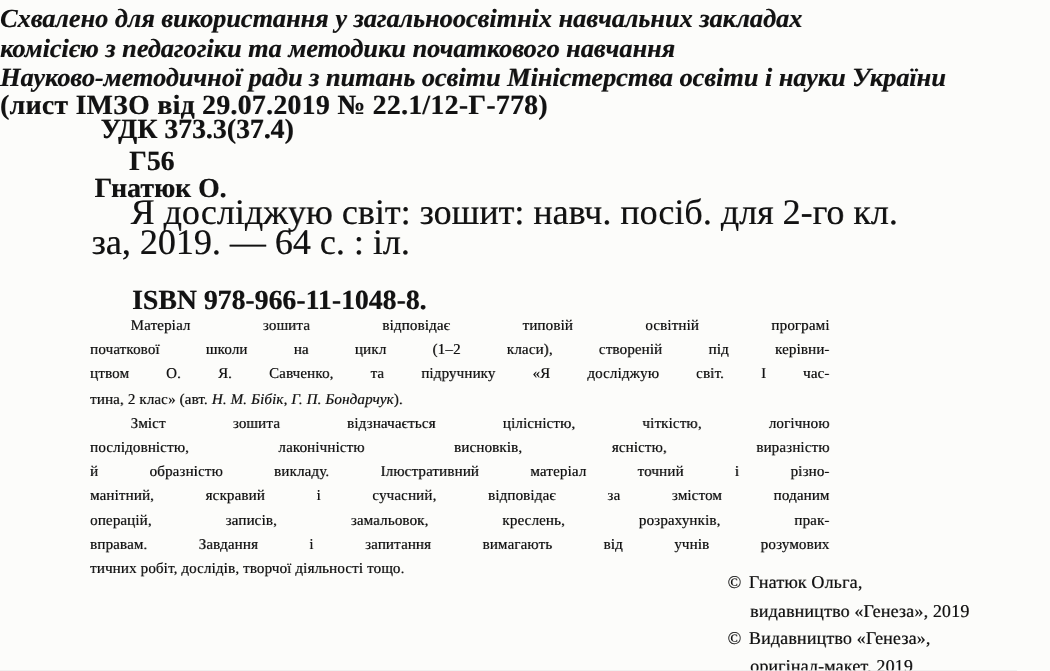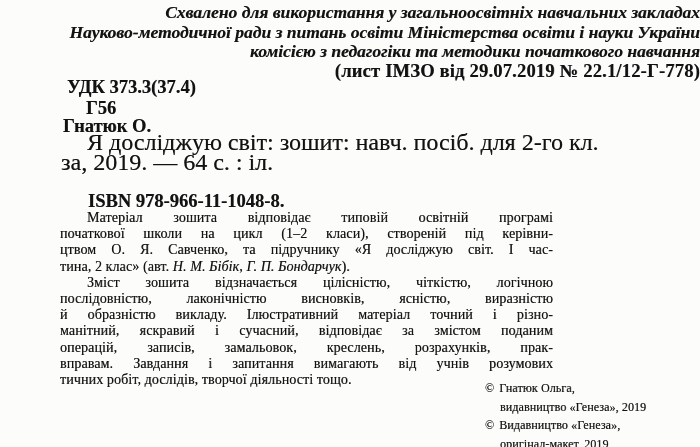--- a/index.html
+++ b/index.html
@@ -12,60 +12,60 @@
     color: #121212;
     font-family: "Liberation Serif", "DejaVu Serif", serif;
     overflow: hidden;
     text-shadow: 0.35px 0.25px 0 rgba(18,18,18,0.55);
   }
   .abs { position: absolute; }
 
   
   .header {
     left: 0; top: 3px; width: 700px;
-    text-align: right;
+    text-align: left;
     font-weight: bold;
   }
   .hl { font-size: 17.5px; line-height: 19.5px; font-style: italic; white-space: nowrap; }
   .hl.letter { font-style: normal; font-size: 18.5px; letter-spacing: 0.2px; }
 
   
   .code-line { font-size: 18.5px; font-weight: bold; white-space: nowrap; }
   .udk    { left: 67px;  top: 77px; }
   .g56    { left: 86px;  top: 98px; }
   .author { left: 63px;  top: 116px; }
   .isbn   { left: 88px;  top: 191px; }
 
   
   .card { left: 61px; top: 132px; width: 456px; }
   .cline { font-size: 24px; line-height: 20px; white-space: nowrap; }
   .just { text-align: justify; text-align-last: justify; }
   .card .indent { padding-left: 26px; }
 
   
   .annot { left: 60px; top: 210px; width: 493px; }
-  .aline { font-size: 14px; line-height: 16.2px; white-space: nowrap; letter-spacing: 0.1px; }
+  .aline { font-size: 10px; line-height: 16.2px; white-space: nowrap; letter-spacing: 0.1px; }
   .annot .indent { padding-left: 27px; }
   .it { font-style: italic; }
 
   
   .copyright { left: 485px; top: 379px; }
   .crow { font-size: 12px; line-height: 18.6px; white-space: nowrap; letter-spacing: 0.1px; }
   .crow.ind { padding-left: 15px; }
   .csym { margin-right: 5px; }
 </style>
 </head>
 <body>
 
 <div class="page">
 
   <div class="abs header">
     <div class="hl">Схвалено для використання у загальноосвітніх навчальних закладах</div>
+    <div class="hl">комісією з педагогіки та методики початкового навчання</div>
     <div class="hl">Науково-методичної ради з питань освіти Міністерства освіти і науки України</div>
-    <div class="hl">комісією з педагогіки та методики початкового навчання</div>
     <div class="hl letter">(лист ІМЗО від 29.07.2019 № 22.1/12-Г-778)</div>
   </div>
 
   <div class="abs code-line udk">УДК 373.3(37.4)</div>
   <div class="abs code-line g56">Г56</div>
   <div class="abs code-line author">Гнатюк О.</div>
 
   <div class="abs card">
     <div class="cline just indent">Я досліджую світ: зошит: навч. посіб. для 2-го кл.</div>
     <div class="cline">за, 2019. — 64 с. : іл.</div>

